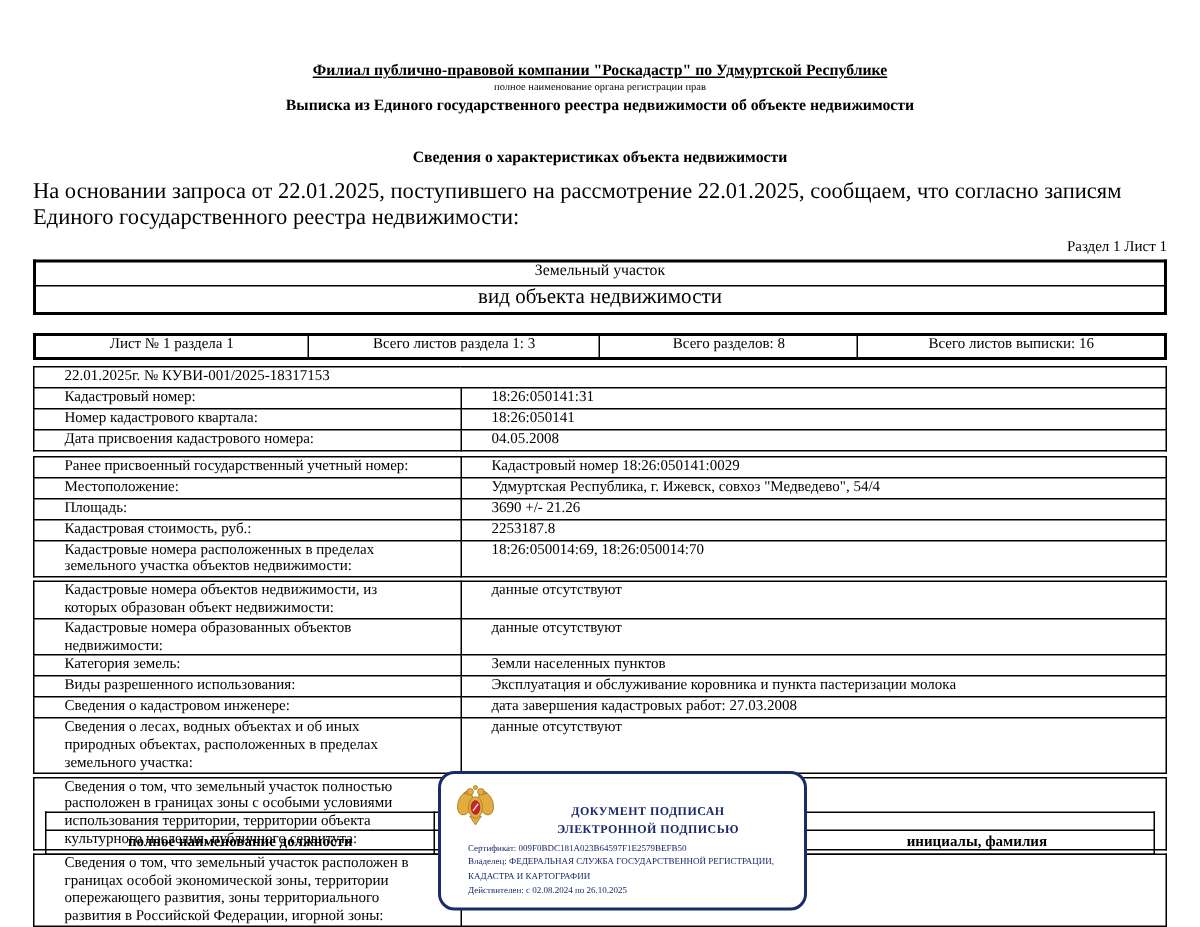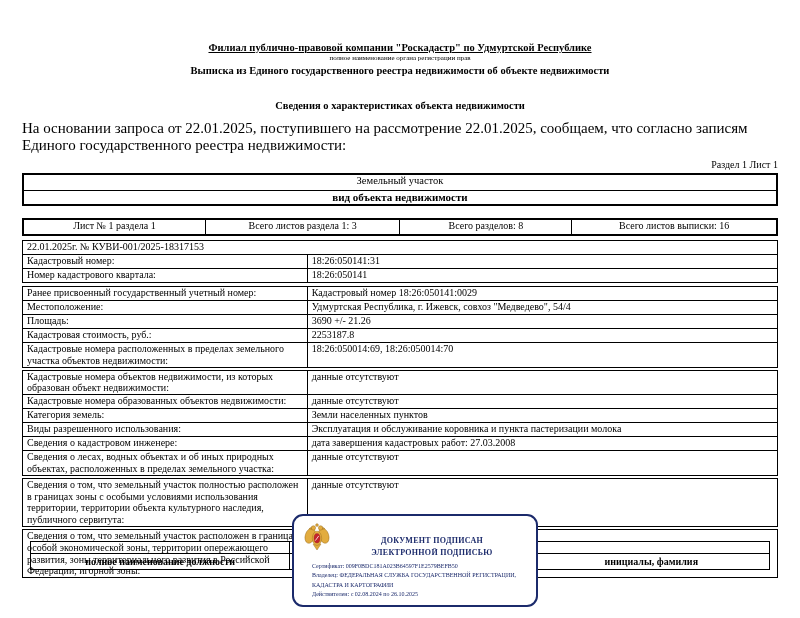--- a/index.html
+++ b/index.html
@@ -7,26 +7,26 @@
         font-family:"Liberation Serif","DejaVu Serif",serif;color:#000;}
   .content{position:absolute;left:22px;top:0;width:756px;}
   .hdr{text-align:center;}
   .org-name{margin-top:42px;font-size:10.5px;font-weight:bold;text-decoration:underline;}
   .org-caption{font-size:7px;margin-top:1px;}
   .doc-title{font-size:10.5px;font-weight:bold;margin-top:3px;}
   .section-title{font-size:10.5px;font-weight:bold;margin-top:24px;text-align:center;}
   .request-line{font-size:15px;margin-top:9px;text-align:left;}
   .section-sheet{font-size:10px;margin-top:5px;text-align:right;}
   table{width:100%;border-collapse:collapse;table-layout:fixed;}
-  td{border:1px solid #000;font-size:10px;line-height:1.18;padding:0 4px;vertical-align:top;
+  td{border:1px solid #000;font-size:10px;line-height:1.18;padding:0 20px;vertical-align:top;
      overflow:hidden;}
   .tblA{margin-top:3px;border:2px solid #000;}
   .tblA td{text-align:center;}
   .tblA .obj-type{font-size:10.5px;height:15px;}
-  .tblA .obj-caption{font-size:11px;height:13px;font-weight:bold;}
+  .tblA .obj-caption{font-size:14px;height:13px;}
   .tblB{margin-top:12px;border:2px solid #000;}
   .tblB td{text-align:center;height:14px;}
   .tblC{margin-top:4px;border:1.5px solid #000;}
   .tblC td{height:13px;}
   .gap2{margin-top:3px;}
   .full-span{height:13px;}
   .sig-table{position:absolute;left:30px;top:541px;width:740px;border-collapse:collapse;z-index:1;}
   .sig-table td{border:1px solid #000;padding:0 16px;}
   .sig-empty td{height:11px;}
   .sig-labels td{height:15px;font-size:10px;font-weight:bold;text-align:center;vertical-align:middle;}
@@ -90,20 +90,24 @@
           <tr>
         <td colspan="2" class="full-span">22.01.2025г. № КУВИ-001/2025-18317153</td>
       </tr>
       <tr>
         <td>Кадастровый номер:</td>
         <td>18:26:050141:31</td>
       </tr>
       <tr>
         <td>Номер кадастрового квартала:</td>
         <td>18:26:050141</td>
+      </tr>
+      <tr>
+        <td>Дата присвоения кадастрового номера:</td>
+        <td>04.05.2008</td>
       </tr>
     </tbody>
       </table>
 
     <table class="tblC gap2">
       <colgroup>
           <col style="width:37.7%">
           <col style="width:62.3%">
         </colgroup>
       <tbody>

